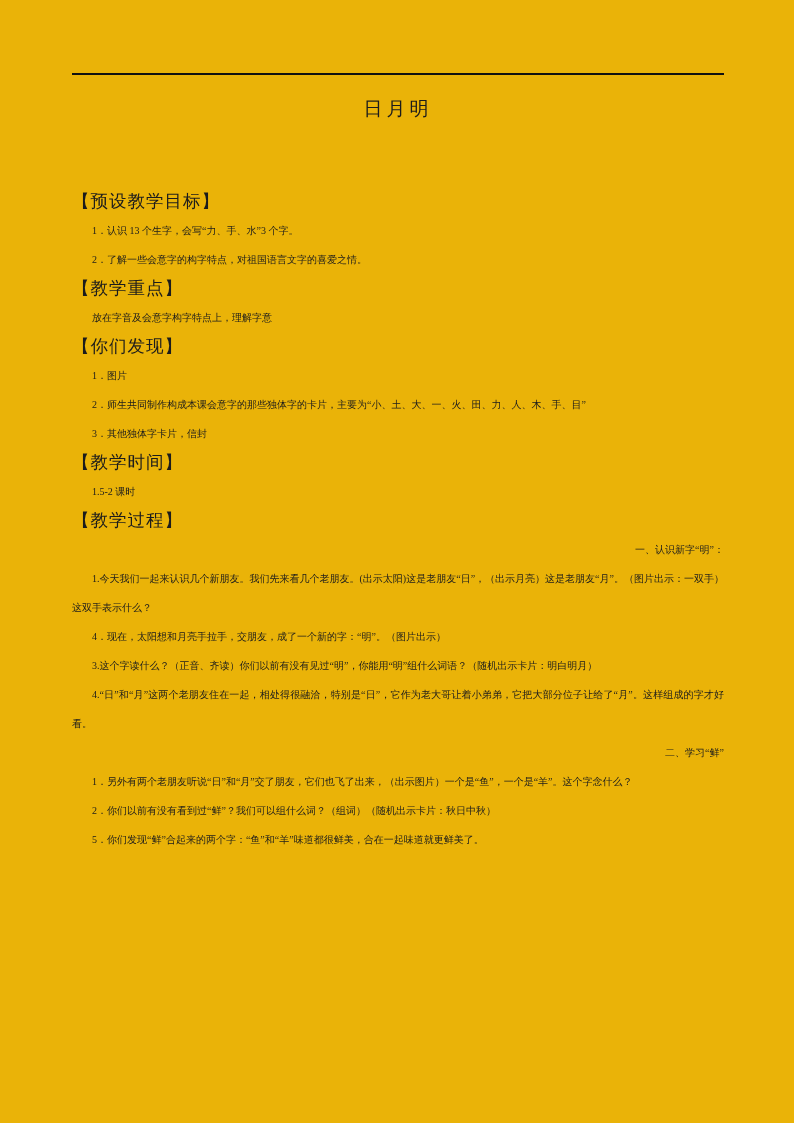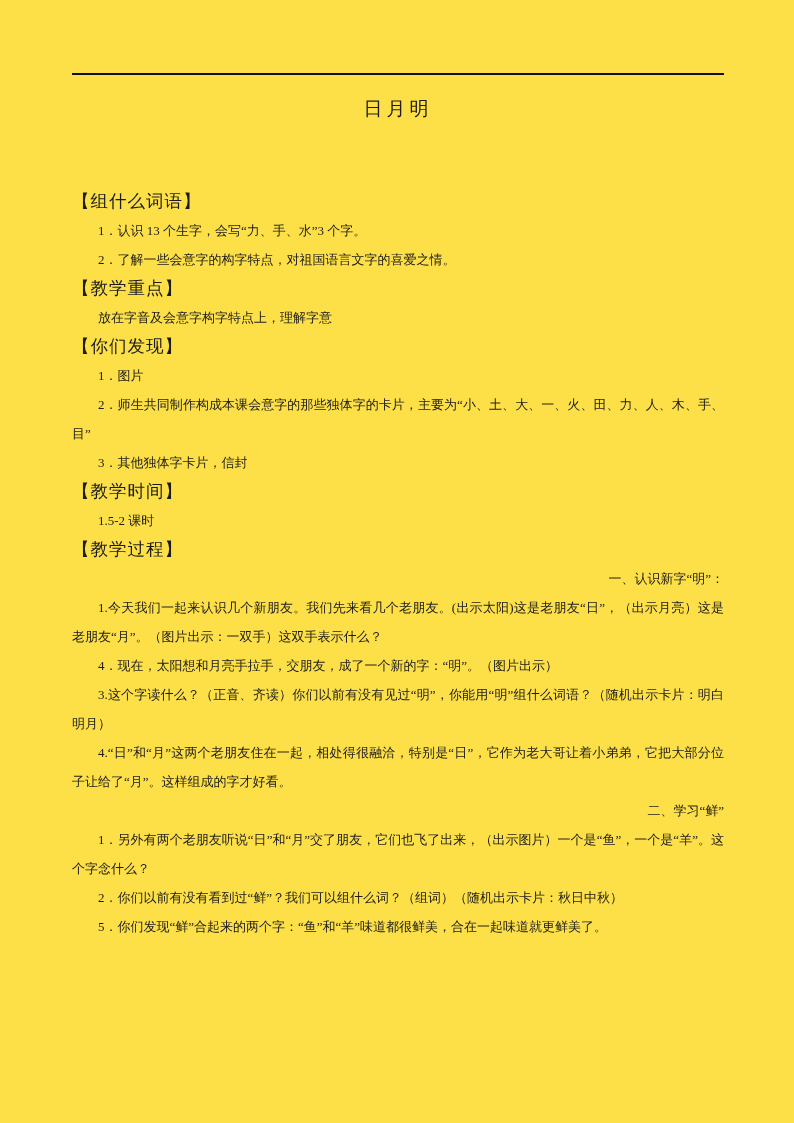--- a/index.html
+++ b/index.html
@@ -5,21 +5,21 @@
   html, body {
     margin: 0;
     padding: 0;
     background: #e8e8e8;
   }
   .page {
     position: relative;
     width: 794px;
     height: 1123px;
     margin: 0 auto;
-    background: #fde047;
+    background: #eab308;
     color: #1c1c1c;
     font-family: "Liberation Serif", "DejaVu Serif", serif;
     overflow: hidden;
     box-sizing: border-box;
     padding: 0 70px 0 72px;
   }
   .header-rule {
     border: none;
     border-top: 2px solid #111111;
     margin: 73px 0 0 0;
@@ -30,21 +30,21 @@
     letter-spacing: 4px;
     line-height: 29px;
     margin: 19px 0 0 0;
     font-weight: normal;
   }
   .doc-body {
     margin-top: 64px;
   }
   .doc-body p {
     margin: 0;
-    font-size: 13px;
+    font-size: 10px;
     line-height: 29px;
     text-align: justify;
   }
   .doc-body p.heading {
     font-size: 17.5px;
     letter-spacing: 1px;
     text-align: left;
   }
   .doc-body p.indent {
     text-indent: 2em;
@@ -54,21 +54,21 @@
     text-align: right;
   }
 </style>
 </head>
 <body>
 
 <div class="page">
   <hr class="header-rule">
   <h1 class="title">日月明</h1>
   <main class="doc-body">
-      <p class="heading">【组什么词语】</p>
+      <p class="heading">【预设教学目标】</p>
       <p class="indent">1．认识 13 个生字，会写“力、手、水”3 个字。</p>
       <p class="indent">2．了解一些会意字的构字特点，对祖国语言文字的喜爱之情。</p>
       <p class="heading">【教学重点】</p>
       <p class="indent">放在字音及会意字构字特点上，理解字意</p>
       <p class="heading">【你们发现】</p>
       <p class="indent">1．图片</p>
       <p class="indent">2．师生共同制作构成本课会意字的那些独体字的卡片，主要为“小、土、大、一、火、田、力、人、木、手、目”</p>
       <p class="indent">3．其他独体字卡片，信封</p>
       <p class="heading">【教学时间】</p>
       <p class="indent">1.5-2 课时</p>

